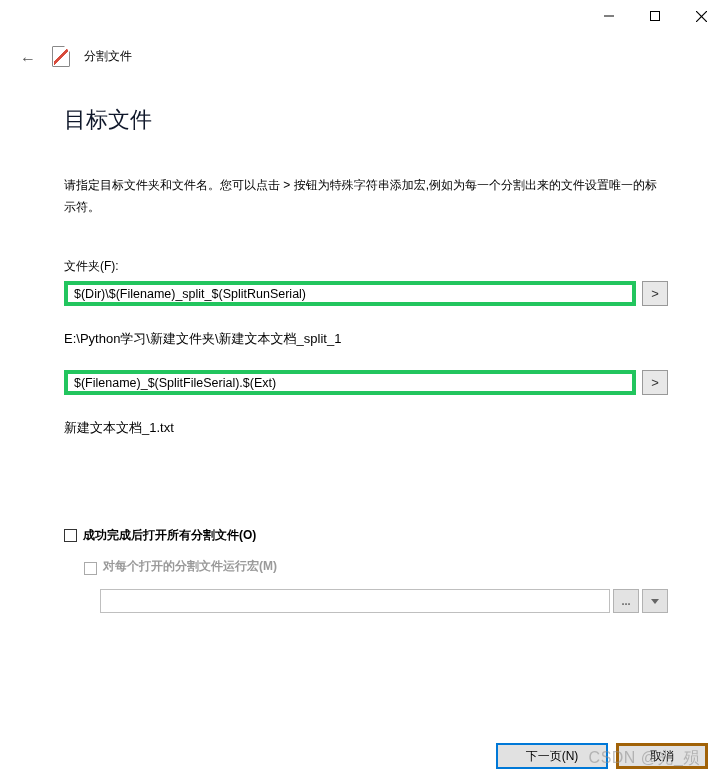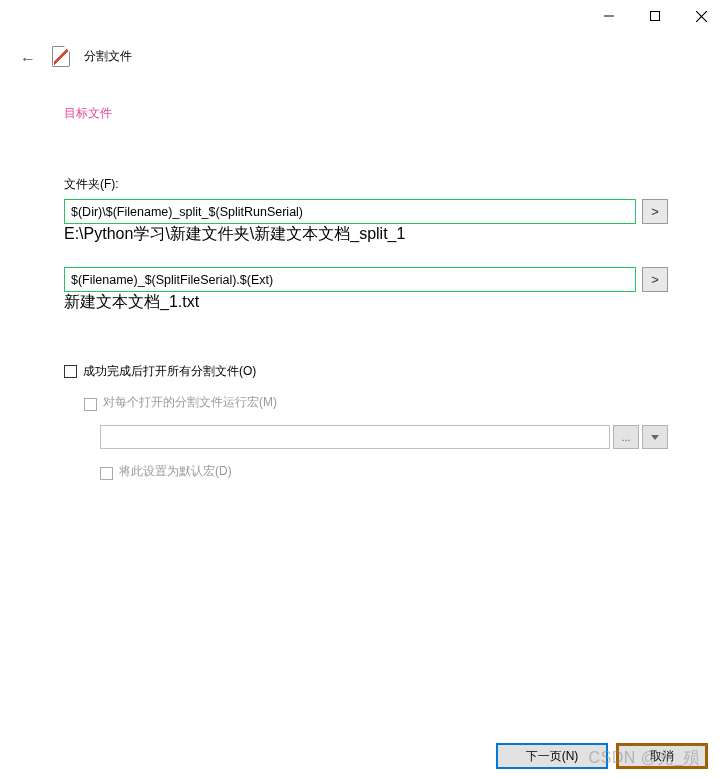--- a/index.html
+++ b/index.html
@@ -58,65 +58,65 @@
       position:absolute;
       right:-1px;top:-1px;
       width:0;height:0;
       border-left:6px solid transparent;
       border-top:6px solid #fff;
     }
     .content {
       padding: 30px 56px 0 64px;
     }
     .page-title {
-      color: #ec4899;
-      font-size: 12px;
+      color: #0f172a;
+      font-size: 22px;
       font-weight: normal;
-      margin-bottom: 54px;
+      margin-bottom: 40px;
     }
     .instructions {
       font-size: 12px;
       line-height: 1.8;
       margin-bottom: 40px;
     }
     .field-block {
       margin-bottom: 22px;
     }
     .field-label {
       font-size: 12px;
       margin-bottom: 6px;
     }
     .field-row {
       display: flex;
       gap: 6px;
       align-items: stretch;
     }
     .text-input {
       flex: 1;
-      border: 1px solid #22c55e;
+      border: 4px solid #22c55e;
       padding: 4px 6px;
       font-size: 12.5px;
       font-family: inherit;
       height: 25px;
     }
     .macro-btn {
       width: 26px;
       height: 25px;
       border: 1px solid #999;
       background: #e8e8e8;
       font-size: 13px;
       cursor: pointer;
       display: flex;
       align-items: center;
       justify-content: center;
       color:#333;
     }
     .preview {
-      font-size: 16px;
-      margin-top: 0;
+      font-size: 13px;
+      margin-top: 24px;
     }
     .checkbox-row {
       display: flex;
       align-items: center;
       gap: 6px;
       margin-bottom: 14px;
       font-size: 12px;
     }
     .checkbox {
       width: 13px;
@@ -183,21 +183,22 @@
     .watermark {
       position: absolute;
       bottom: 10px;
       right: 24px;
       font-size: 16px;
       color: rgba(140,140,140,0.55);
       pointer-events: none;
       letter-spacing: 0.5px;
     }
     .options-section{
-      margin-top: 50px;
+      margin-top: 90px;
+      font-weight: bold;
     }
   </style>
 </head>
 <body>
 
 <div class="titlebar">
   <div class="ctrl">
     <svg width="10" height="10">
         <line x1="0" y1="5" x2="10" y2="5" stroke="#000" stroke-width="1"></line>
       </svg>
@@ -217,20 +218,21 @@
 
 <div class="header-row">
   <span class="back-arrow">←</span>
   <span class="app-icon"></span>
   <span>分割文件</span>
 </div>
 
 <div class="content">
   <h1 class="page-title">目标文件</h1>
 
+  <p class="instructions">请指定目标文件夹和文件名。您可以点击 &gt; 按钮为特殊字符串添加宏,例如为每一个分割出来的文件设置唯一的标示符。</p>
 
   <div class="field-block">
     <div class="field-label">文件夹(F):</div>
     <div class="field-row">
       <input class="text-input" type="text" value="$(Dir)\$(Filename)_split_$(SplitRunSerial)" style="">
       <button class="macro-btn">&gt;</button>
     </div>
     <div class="preview">E:\Python学习\新建文件夹\新建文本文档_split_1</div>
   </div>
 
@@ -256,24 +258,20 @@
     <div class="combo-row">
       <div class="combo-input"></div>
       <div class="combo-btn">...</div>
       <div class="combo-btn">
         <svg width="8" height="5">
             <polygon points="0,0 8,0 4,5" fill="#666"></polygon>
           </svg>
       </div>
     </div>
 
-    <div class="checkbox-row nested" style="margin-left:36px">
-      <span class="checkbox disabled"></span>
-      <span class="disabled-text">将此设置为默认宏(D)</span>
-    </div>
   </div>
 </div>
 
 <div class="footer">
   <button class="btn primary">下一页(N)</button>
   <button class="btn">取消</button>
 </div>
 
 <div class="watermark">CSDN @光_殒</div>
 

